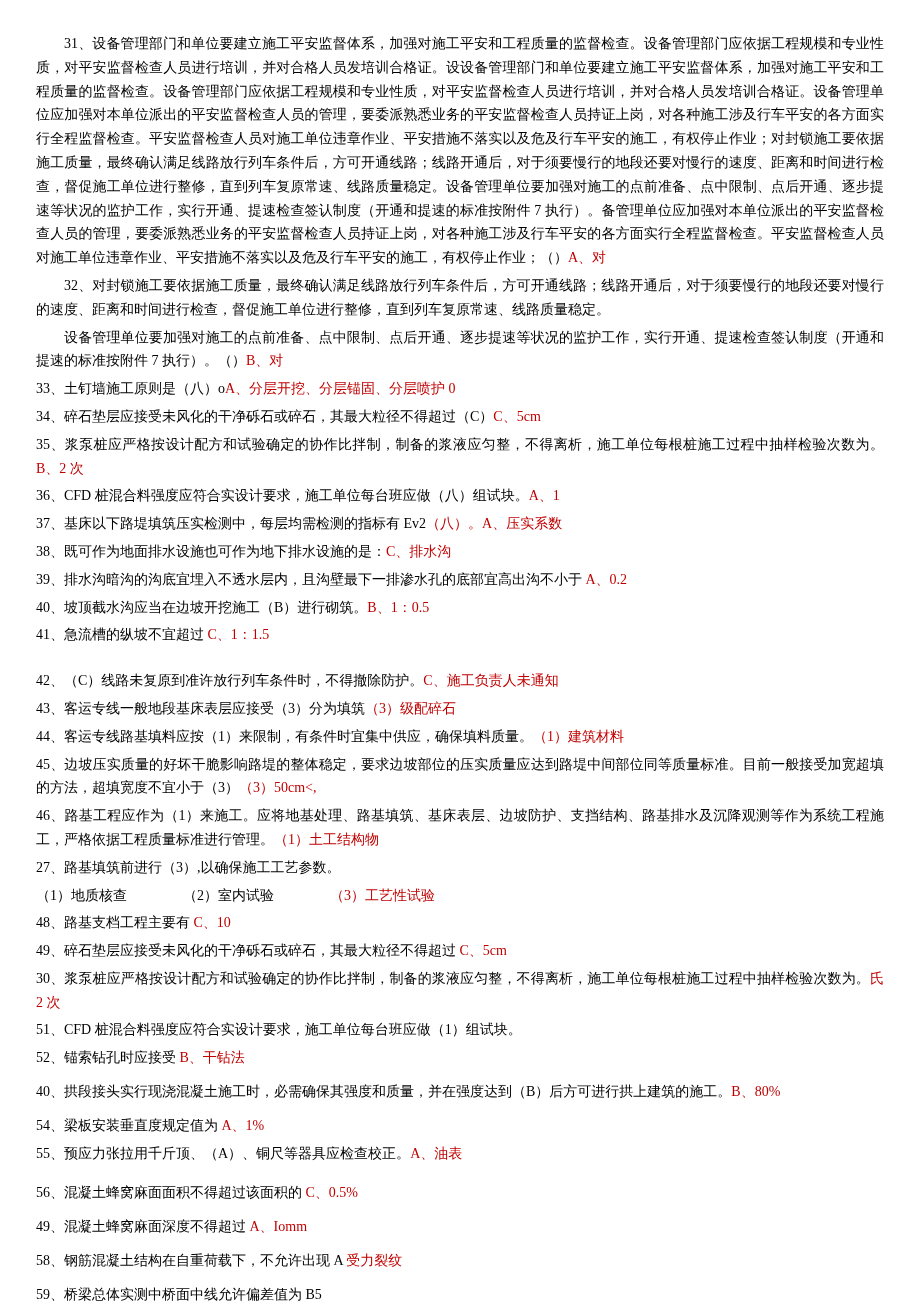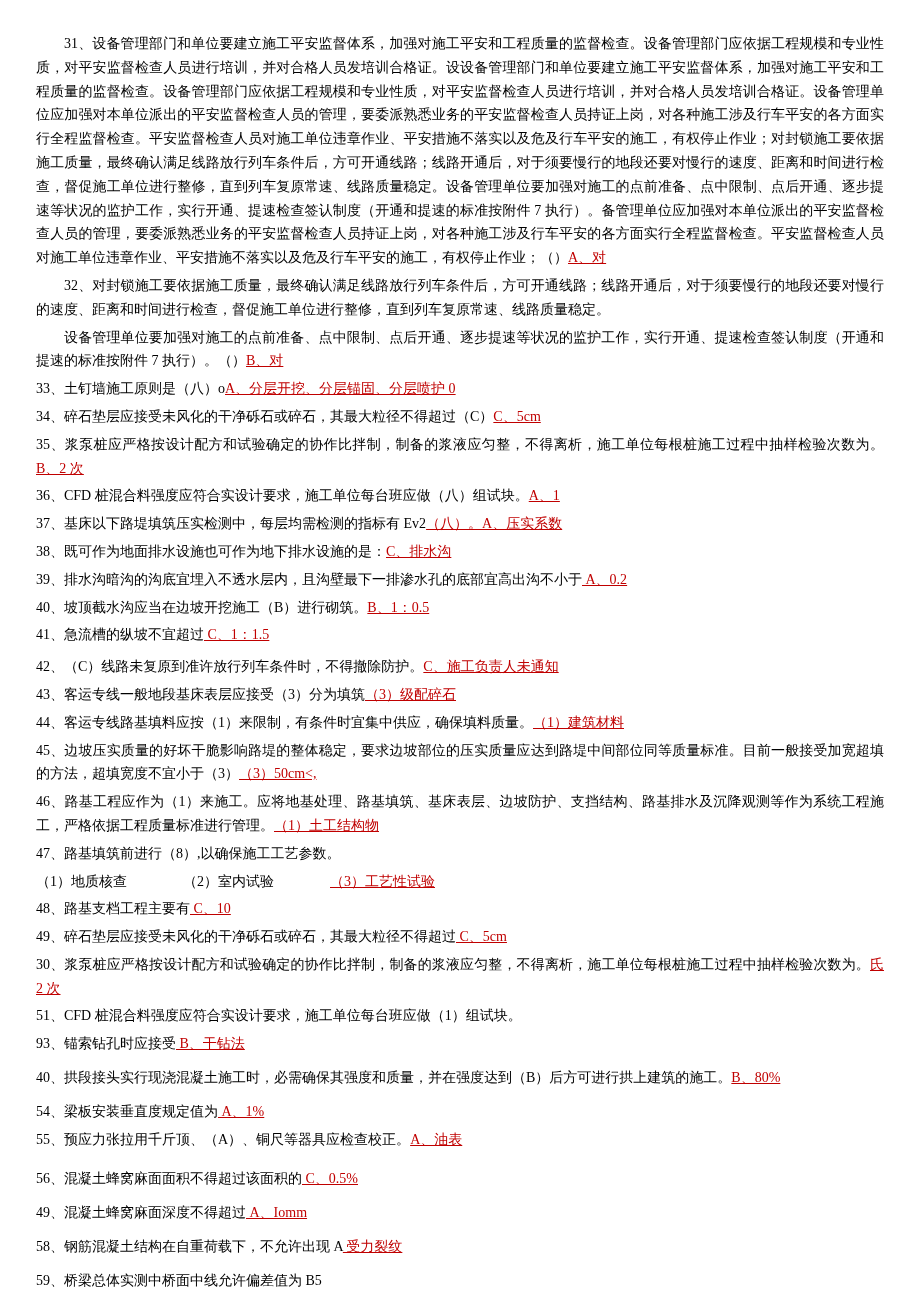--- a/index.html
+++ b/index.html
@@ -11,21 +11,21 @@
     margin: 0;
     padding: 28px 36px;
     width: 920px;
     box-sizing: border-box;
   }
   p {
     margin: 4px 0;
     text-align: justify;
   }
   .indent { text-indent: 2em; }
-  .red { color: #c00000; text-decoration: underline; }
+  .red { color: #c00000; }
   .spacer { display: inline-block; width: 4em; }
 </style>
 </head>
 <body>
 
 <p class="indent"><span>31、设备管理部门和单位要建立施工平安监督体系，加强对施工平安和工程质量的监督检查。设备管理部门应依据工程规模和专业性质，对平安监督检查人员进行培训，并对合格人员发培训合格证。设设备管理部门和单位要建立施工平安监督体系，加强对施工平安和工程质量的监督检查。设备管理部门应依据工程规模和专业性质，对平安监督检查人员进行培训，并对合格人员发培训合格证。设备管理单位应加强对本单位派出的平安监督检查人员的管理，要委派熟悉业务的平安监督检查人员持证上岗，对各种施工涉及行车平安的各方面实行全程监督检查。平安监督检查人员对施工单位违章作业、平安措施不落实以及危及行车平安的施工，有权停止作业；对封锁施工要依据施工质量，最终确认满足线路放行列车条件后，方可开通线路；线路开通后，对于须要慢行的地段还要对慢行的速度、距离和时间进行检查，督促施工单位进行整修，直到列车复原常速、线路质量稳定。设备管理单位要加强对施工的点前准备、点中限制、点后开通、逐步提速等状况的监护工作，实行开通、提速检查签认制度（开通和提速的标准按附件 7 执行）。备管理单位应加强对本单位派出的平安监督检查人员的管理，要委派熟悉业务的平安监督检查人员持证上岗，对各种施工涉及行车平安的各方面实行全程监督检查。平安监督检查人员对施工单位违章作业、平安措施不落实以及危及行车平安的施工，有权停止作业；（）</span><span class="red">A、对</span></p>
 
 <p class="indent">32、对封锁施工要依据施工质量，最终确认满足线路放行列车条件后，方可开通线路；线路开通后，对于须要慢行的地段还要对慢行的速度、距离和时间进行检查，督促施工单位进行整修，直到列车复原常速、线路质量稳定。</p>
 <p class="indent"><span>设备管理单位要加强对施工的点前准备、点中限制、点后开通、逐步提速等状况的监护工作，实行开通、提速检查签认制度（开通和提速的标准按附件 7 执行）。（）</span><span class="red">B、对</span></p>
 
@@ -40,42 +40,42 @@
 <p><span>37、基床以下路堤填筑压实检测中，每层均需检测的指标有 Ev2</span><span class="red">（八）。A、压实系数</span></p>
 
 <p><span>38、既可作为地面排水设施也可作为地下排水设施的是：</span><span class="red">C、排水沟</span></p>
 
 <p><span>39、排水沟暗沟的沟底宜埋入不透水层内，且沟壁最下一排渗水孔的底部宜高出沟不小于</span><span class="red"> A、0.2</span></p>
 
 <p><span>40、坡顶截水沟应当在边坡开挖施工（B）进行砌筑。</span><span class="red">B、1：0.5</span></p>
 
 <p><span>41、急流槽的纵坡不宜超过</span><span class="red"> C、1：1.5</span></p>
 
-<p style="margin-top:8px"><span>42、（C）线路未复原到准许放行列车条件时，不得撤除防护。</span><span class="red">C、施工负责人未通知</span></p>
+<p style="margin-top:22px"><span>42、（C）线路未复原到准许放行列车条件时，不得撤除防护。</span><span class="red">C、施工负责人未通知</span></p>
 
 <p><span>43、客运专线一般地段基床表层应接受（3）分为填筑</span><span class="red">（3）级配碎石</span></p>
 
 <p><span>44、客运专线路基填料应按（1）来限制，有条件时宜集中供应，确保填料质量。</span><span class="red">（1）建筑材料</span></p>
 
 <p><span>45、边坡压实质量的好坏干脆影响路堤的整体稳定，要求边坡部位的压实质量应达到路堤中间部位同等质量标准。目前一般接受加宽超填的方法，超填宽度不宜小于（3）</span><span class="red">（3）50cm&lt;,</span></p>
 
 <p><span>46、路基工程应作为（1）来施工。应将地基处理、路基填筑、基床表层、边坡防护、支挡结构、路基排水及沉降观测等作为系统工程施工，严格依据工程质量标准进行管理。</span><span class="red">（1）土工结构物</span></p>
 
-<p>47、路基填筑前进行（8）,以确保施工工艺参数。</p>
+<p>27、路基填筑前进行（3）,以确保施工工艺参数。</p>
 <p style=""><span>（1）地质核查</span><span class="spacer"></span><span>（2）室内试验</span><span class="spacer"></span><span class="red">（3）工艺性试验</span></p>
 
 <p style=""><span>48、路基支档工程主要有</span><span class="red"> C、10</span></p>
 
 <p><span>49、碎石垫层应接受未风化的干净砾石或碎石，其最大粒径不得超过</span><span class="red"> C、5cm</span></p>
 
 <p><span>30、浆泵桩应严格按设计配方和试验确定的协作比拌制，制备的浆液应匀整，不得离析，施工单位每根桩施工过程中抽样检验次数为。</span><span class="red">氏 2 次</span></p>
 
 <p>51、CFD 桩混合料强度应符合实设计要求，施工单位每台班应做（1）组试块。</p>
 
-<p><span>93、锚索钻孔时应接受</span><span class="red"> B、干钻法</span></p>
+<p><span>52、锚索钻孔时应接受</span><span class="red"> B、干钻法</span></p>
 
 <p style="margin-top:10px"><span>40、拱段接头实行现浇混凝土施工时，必需确保其强度和质量，并在强度达到（B）后方可进行拱上建筑的施工。</span><span class="red">B、80%</span></p>
 
 <p style="margin-top:10px"><span>54、梁板安装垂直度规定值为</span><span class="red"> A、1%</span></p>
 
 <p style="margin-top:4px"><span>55、预应力张拉用千斤顶、（A）、铜尺等器具应检查校正。</span><span class="red">A、油表</span></p>
 
 <p style="margin-top:16px"><span>56、混凝土蜂窝麻面面积不得超过该面积的</span><span class="red"> C、0.5%</span></p>
 
 <p style="margin-top:10px"><span>49、混凝土蜂窝麻面深度不得超过</span><span class="red"> A、Iomm</span></p>

